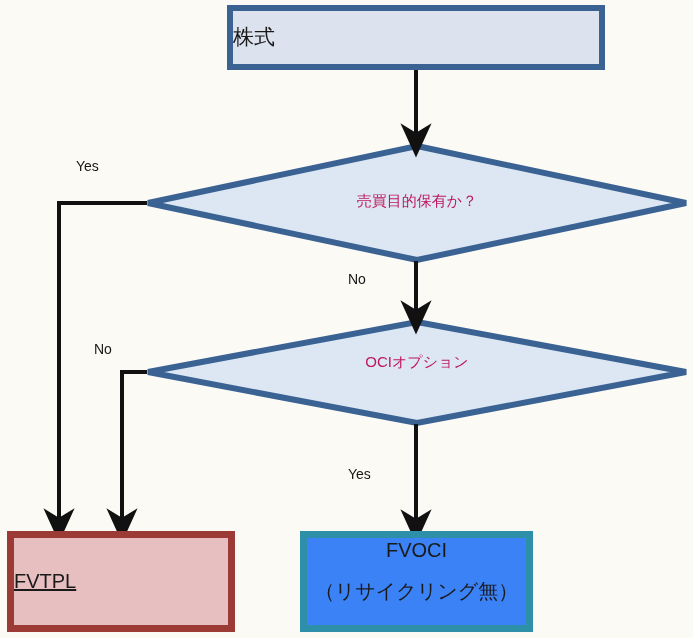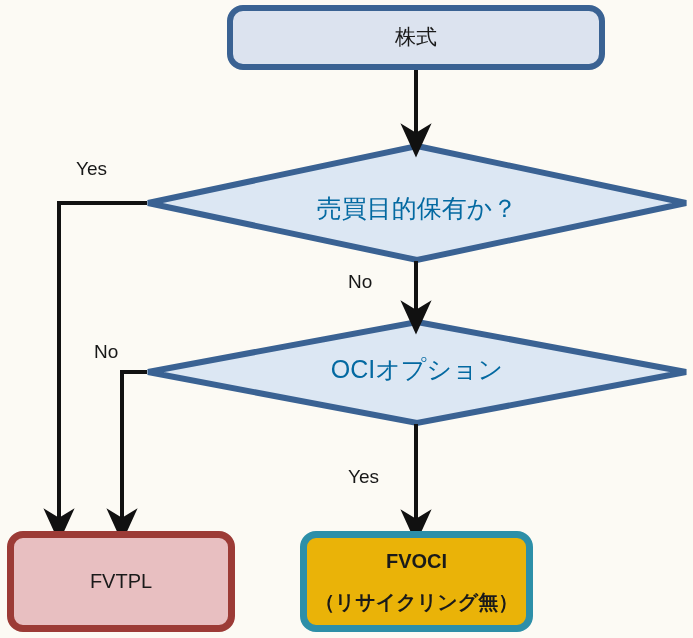--- a/index.html
+++ b/index.html
@@ -26,83 +26,82 @@
     width: 693px;
     height: 638px;
   }
 
   
   .node-box {
     position: absolute;
     box-sizing: border-box;
     display: flex;
     align-items: center;
-    justify-content: center;
+    justify-content: flex-start;
     text-align: center;
     color: #1a1a1a;
     line-height: 1.25;
-    border-radius: 16px;
   }
   .node-start {
     left: 227px;
     top: 5px;
     width: 378px;
     height: 65px;
     background: #dce3ef;
     border: 6px solid #3a6293;
     font-size: 21px;
   }
   .node-fvtpl {
     left: 7px;
     top: 531px;
     width: 228px;
     height: 101px;
     background: #e8bfc1;
     border: 7px solid #9c3b36;
     font-size: 20px;
+    text-decoration: underline;
   }
   .node-fvoci {
     left: 300px;
     top: 531px;
     width: 233px;
     height: 101px;
-    background: #eab308;
+    background: #3b82f6;
     border: 7px solid #2d8fa8;
     font-size: 20px;
     flex-direction: column;
-    font-weight: bold;
   }
   .node-fvoci .line2 {
     margin-top: 16px;
   }
 
   
   .diamond-label {
     position: absolute;
     text-align: center;
-    color: #0369a1;
-    font-size: 25px;
+    color: #be185d;
+    font-size: 15px;
     white-space: nowrap;
   }
   .diamond-label.d1 {
     left: 148px;
     top: 192px;
     width: 538px;
   }
   .diamond-label.d2 {
     left: 148px;
     top: 353px;
     width: 538px;
   }
 
   
   .edge-label {
     position: absolute;
     color: #171717;
-    font-size: 19px;
+    font-size: 14px;
     white-space: nowrap;
   }
   .lbl-yes-1 { left: 76px;  top: 158px; }
   .lbl-no-1  { left: 348px; top: 271px; }
   .lbl-no-2  { left: 94px;  top: 341px; }
   .lbl-yes-2 { left: 348px; top: 466px; }
 </style>
 </head>
 <body>
 

